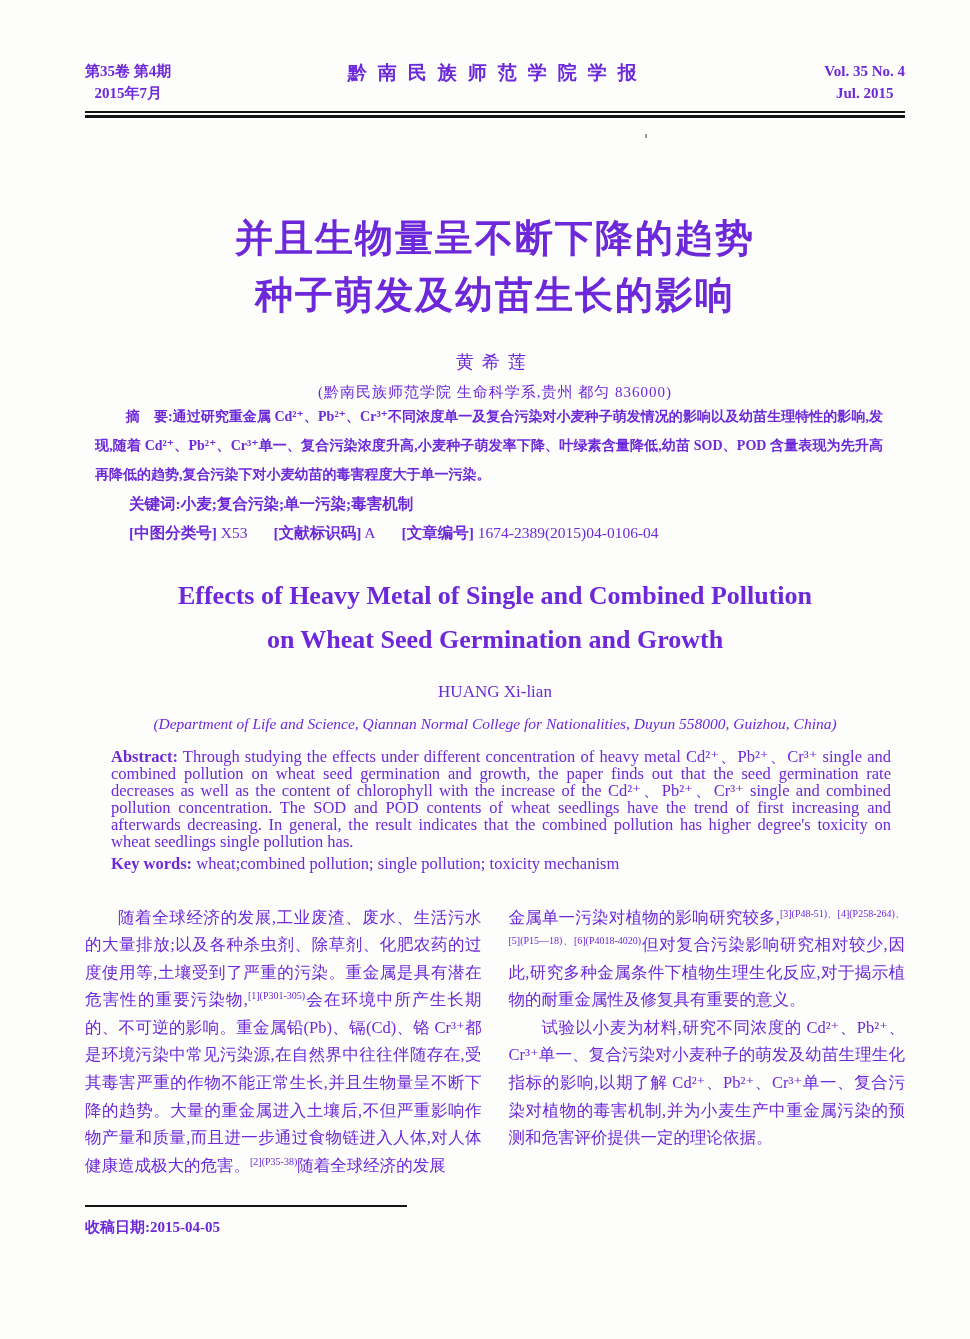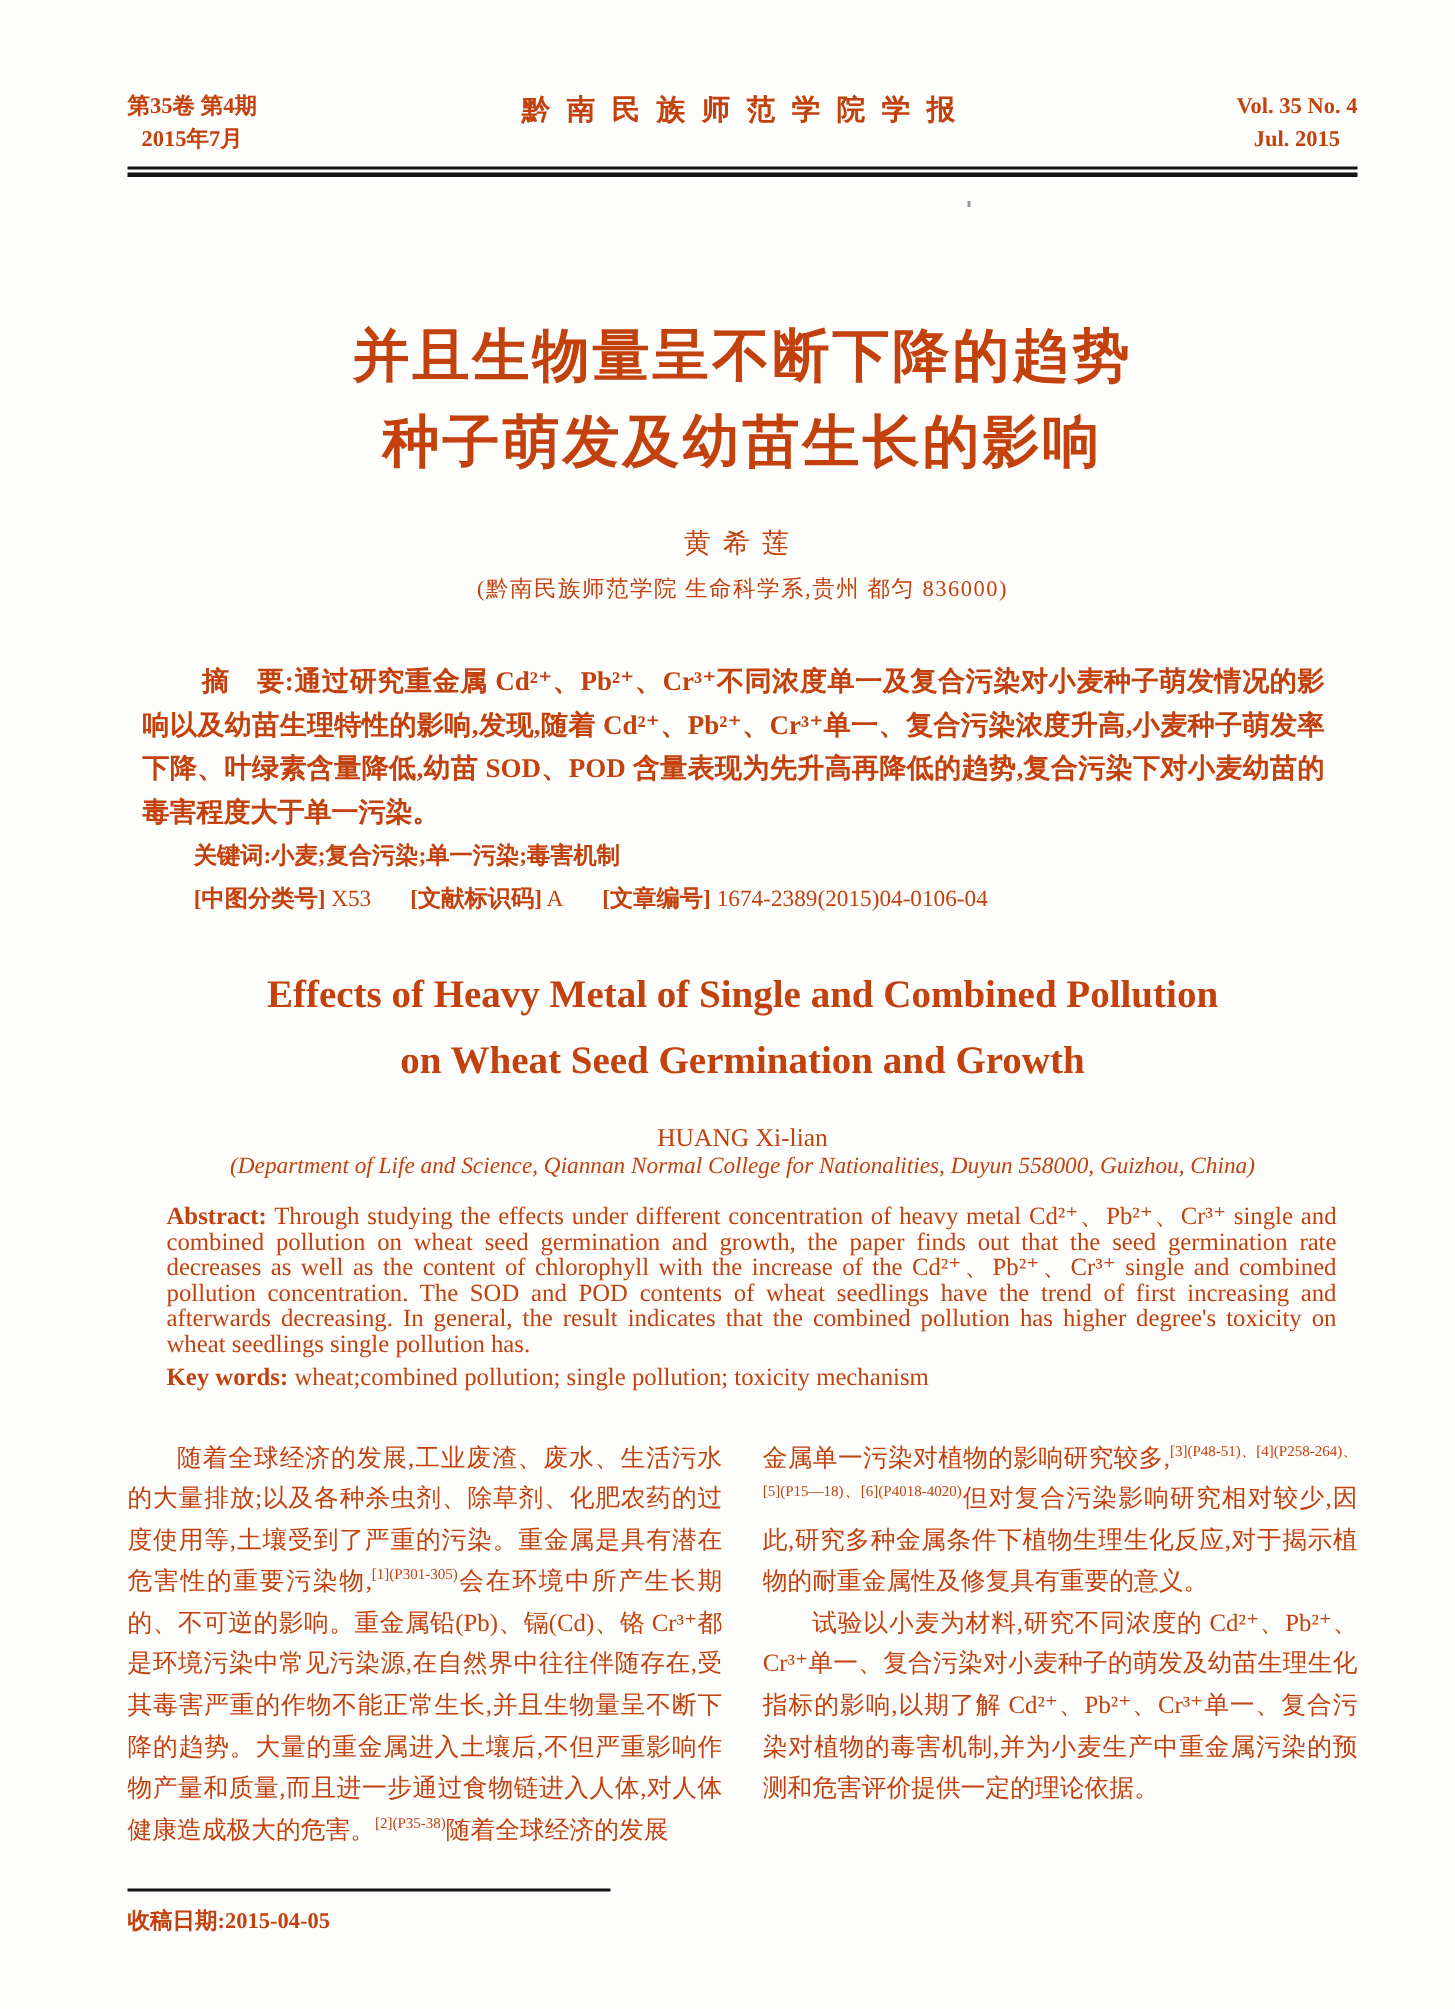--- a/index.html
+++ b/index.html
@@ -1,21 +1,21 @@
 <!DOCTYPE html>
 <html><head>
 <meta charset="utf-8">
 <style>
   html, body { margin: 0; padding: 0; background: #ffffff; }
   .page {
     position: relative;
     width: 970px;
     height: 1339px;
     background: #fdfdfc;
-    color: #c2410c;
+    color: #6d28d9;
     font-family: "Liberation Serif", "DejaVu Serif", serif;
     box-sizing: border-box;
     padding: 60px 65px 0 85px;
     overflow: hidden;
   }
 
   
   .header { display: flex; justify-content: space-between; align-items: flex-start; }
   .h-left, .h-right { font-size: 15px; font-weight: bold; text-align: center; line-height: 22px; white-space: nowrap; }
   .h-center { text-align: center; flex: 1; padding: 0 10px; }
@@ -23,31 +23,31 @@
   .journal-en { font-size: 14.5px; font-weight: bold; margin-top: 3px; white-space: nowrap; }
   .header-rule { margin-top: 7px; height: 2px; border-top: 2px solid #141414; border-bottom: 3px solid #141414; }
   .speck { position: absolute; left: 645px; top: 134px; width: 2px; height: 4px; background: #9a9a9a; }
 
   
   .title-cn { margin-top: 92px; text-align: center; font-size: 38px; font-weight: bold; letter-spacing: 2px; line-height: 57px; }
   .author-cn { text-align: center; margin-top: 26px; font-size: 18px; letter-spacing: 8px; }
   .affil-cn { text-align: center; margin-top: 9px; font-size: 15px; letter-spacing: 1px; }
 
   
-  .abstract-cn { margin-top: 38px; padding: 0 22px 0 10px; font-size: 18px; font-weight: bold; line-height: 29px; text-align: justify; }
+  .abstract-cn { padding: 0 22px 0 10px; font-size: 14px; font-weight: bold; line-height: 29px; text-align: justify; }
   .abstract-cn .indent { text-indent: 2.2em; }
   .kw-cn { padding: 0 22px 0 10px; font-size: 15.5px; font-weight: bold; line-height: 29px; text-indent: 2.2em; }
   .class-line { padding: 0 22px 0 10px; font-size: 15.5px; line-height: 30px; text-indent: 2.2em; }
   .class-line .lbl { font-weight: bold; }
   .class-line .val { font-weight: normal; margin-right: 26px; }
 
   
   .title-en { margin-top: 26px; text-align: center; font-size: 26px; font-weight: bold; line-height: 44px; }
   .author-en { text-align: center; font-size: 17px; margin-top: 20px; }
-  .affil-en { text-align: center; font-style: italic; font-size: 15.5px; margin-top: 0; }
+  .affil-en { text-align: center; font-style: italic; font-size: 15.5px; margin-top: 13px; }
 
   
   .abstract-en { margin-top: 15px; padding: 0 14px 0 26px; font-size: 16.5px; line-height: 17px; text-align: justify; }
   .abstract-en .lbl, .kw-en .lbl { font-weight: bold; }
   .kw-en { padding: 0 14px 0 26px; font-size: 16.5px; line-height: 28.5px; }
 
   
   .body-cols { display: flex; gap: 27px; margin-top: 25px; }
   .col { width: 397px; font-size: 16.5px; line-height: 27.6px; text-align: justify; }
   .col p { margin: 0; }

